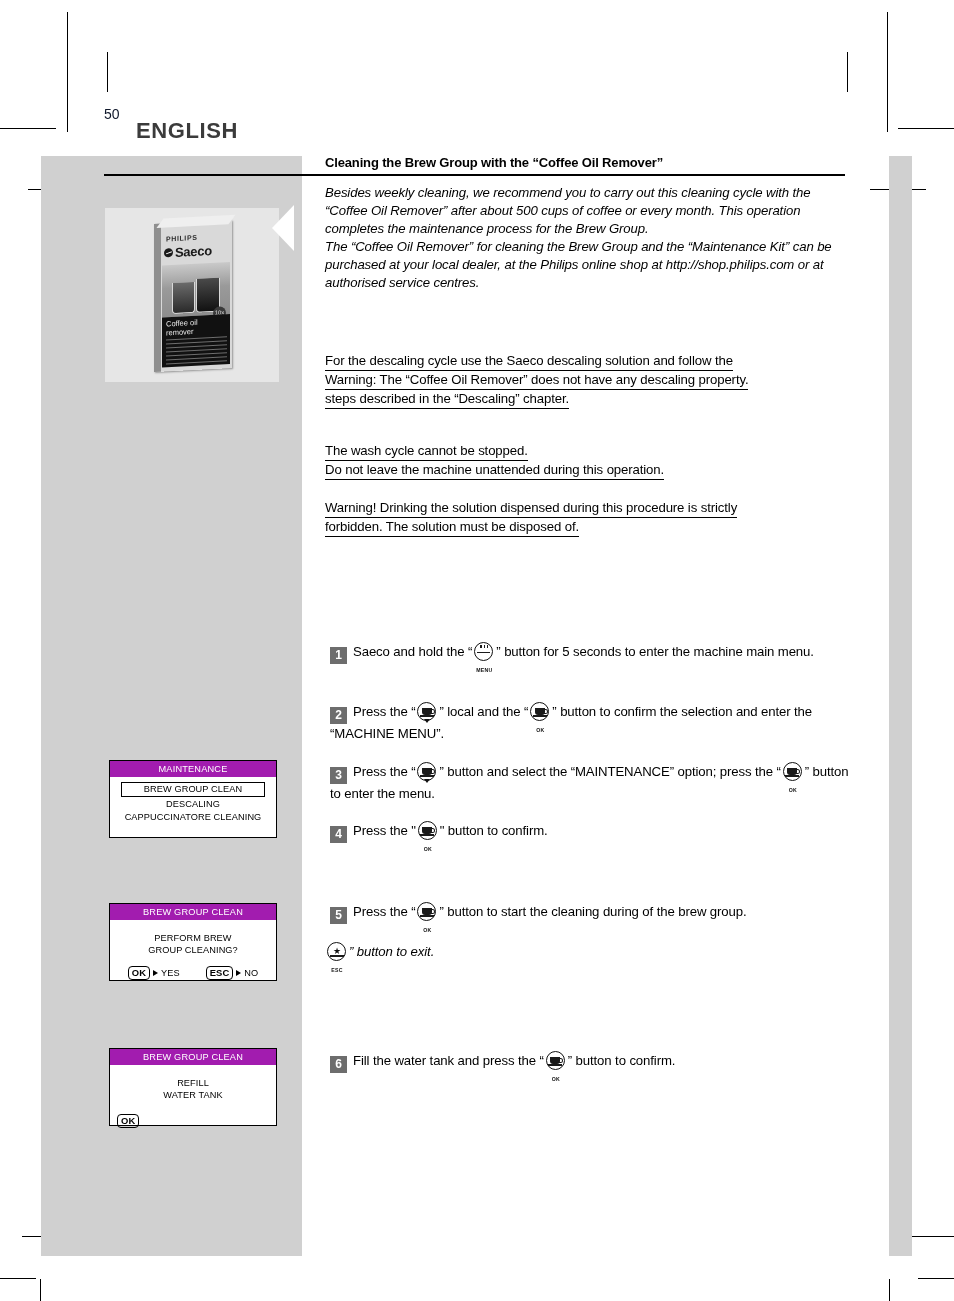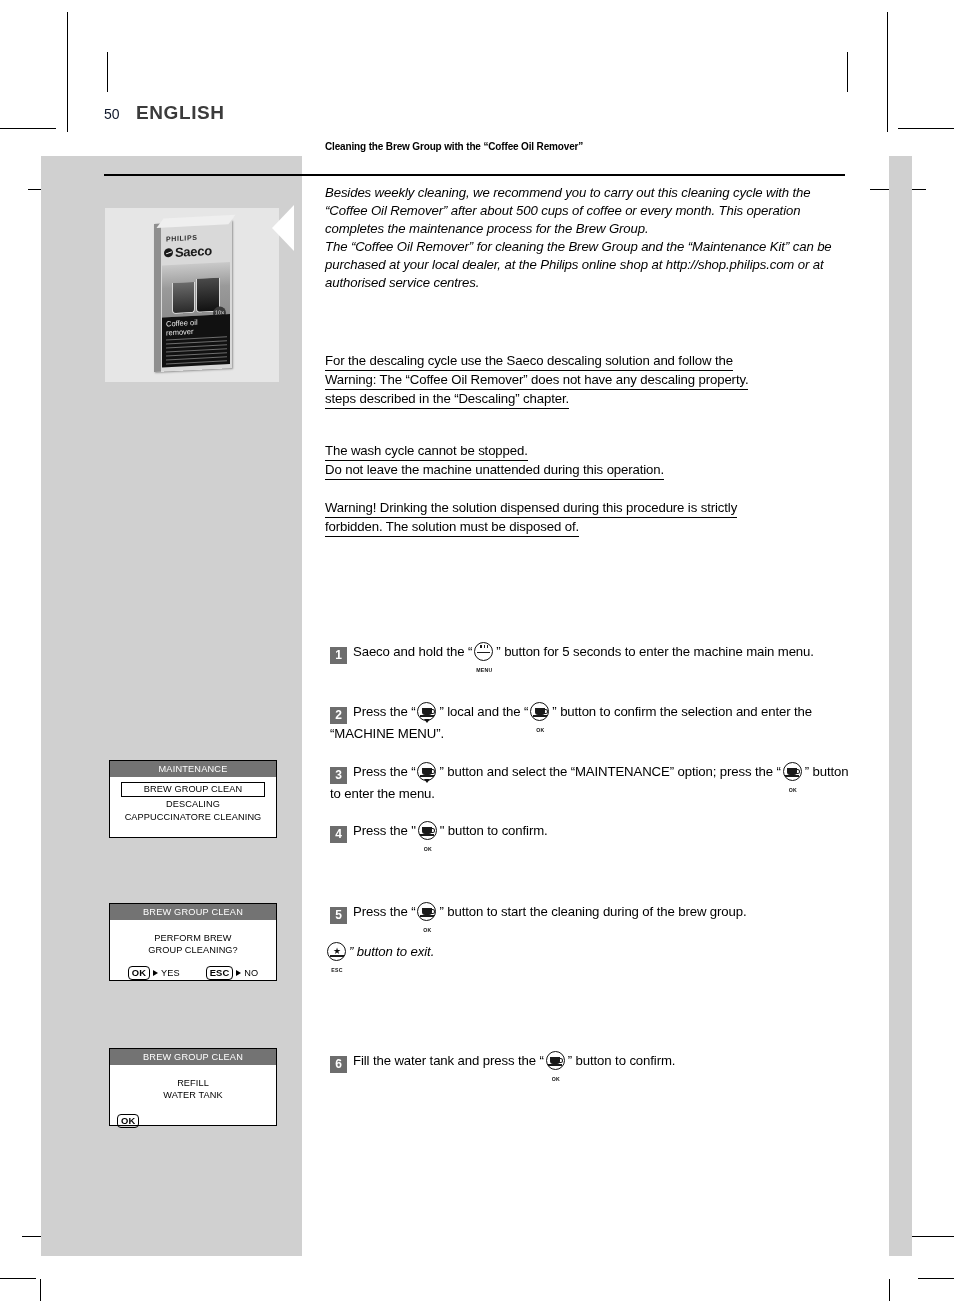--- a/index.html
+++ b/index.html
@@ -14,22 +14,22 @@
   .crop{position:absolute;background:#000;}
   .crop.v{width:1px;}
   .crop.h{height:1px;}
 
   
   #page-number{
     position:absolute;left:104px;top:106px;
     font-size:14px;color:#0f172a;font-weight:400;letter-spacing:0;
   }
   #language-title{
-    position:absolute;left:136px;top:102px;
-    font-size:19px;font-weight:bold;color:#3b3b3b;letter-spacing:.6px;
+    position:absolute;left:136px;top:118px;
+    font-size:22px;font-weight:bold;color:#3b3b3b;letter-spacing:.6px;
   }
 
   
   #left-grey-panel{
     position:absolute;left:41px;top:156px;width:261px;height:1100px;
     background:#d0d0d0;
   }
   #right-grey-strip{
     position:absolute;left:889px;top:156px;width:23px;height:1100px;
     background:#d0d0d0;
@@ -98,22 +98,22 @@
     background:#3a3a3a;color:#ddd;font-size:6px;line-height:13px;text-align:center;
   }
   #photo-arrow{
     position:absolute;left:272px;top:205px;
     width:0;height:0;border-top:23px solid transparent;border-bottom:23px solid transparent;
     border-right:22px solid #ffffff;
   }
 
   
   #section-heading{
-    position:absolute;left:325px;top:138px;width:520px;
-    font-size:10px;font-weight:bold;line-height:17px;letter-spacing:-.15px;
+    position:absolute;left:325px;top:154px;width:520px;
+    font-size:13px;font-weight:bold;line-height:17px;letter-spacing:-.15px;
   }
   #heading-rule{
     position:absolute;left:104px;top:174px;width:741px;height:2.4px;background:#000;
   }
 
   
   .body-col{
     position:absolute;left:325px;width:522px;
     font-size:13.2px;line-height:18.1px;letter-spacing:-.12px;
   }
@@ -198,21 +198,21 @@
   }
 
   
   .lcd{
     position:absolute;left:109px;width:168px;
     background:#fff;border:1.4px solid #000;
     font-size:9.2px;letter-spacing:.1px;
     text-align:center;color:#000;
   }
   .lcd-title{
-    background:#737373;color:#fff;padding:2.5px 0 3px;
+    background:#a21caf;color:#fff;padding:2.5px 0 3px;
     font-size:9.2px;letter-spacing:.2px;
   }
   .lcd-body{padding:4px 5px 6px;}
   .lcd-line{line-height:12.8px;}
   .lcd-line.selected{
     border:1.3px solid #000;margin:1.5px 6px 1.5px;padding:0;
   }
   #lcd-maintenance{top:760px;height:78px;box-sizing:border-box;}
   #lcd-confirm{top:903px;height:78px;box-sizing:border-box;}
   #lcd-refill{top:1048px;height:78px;box-sizing:border-box;}

